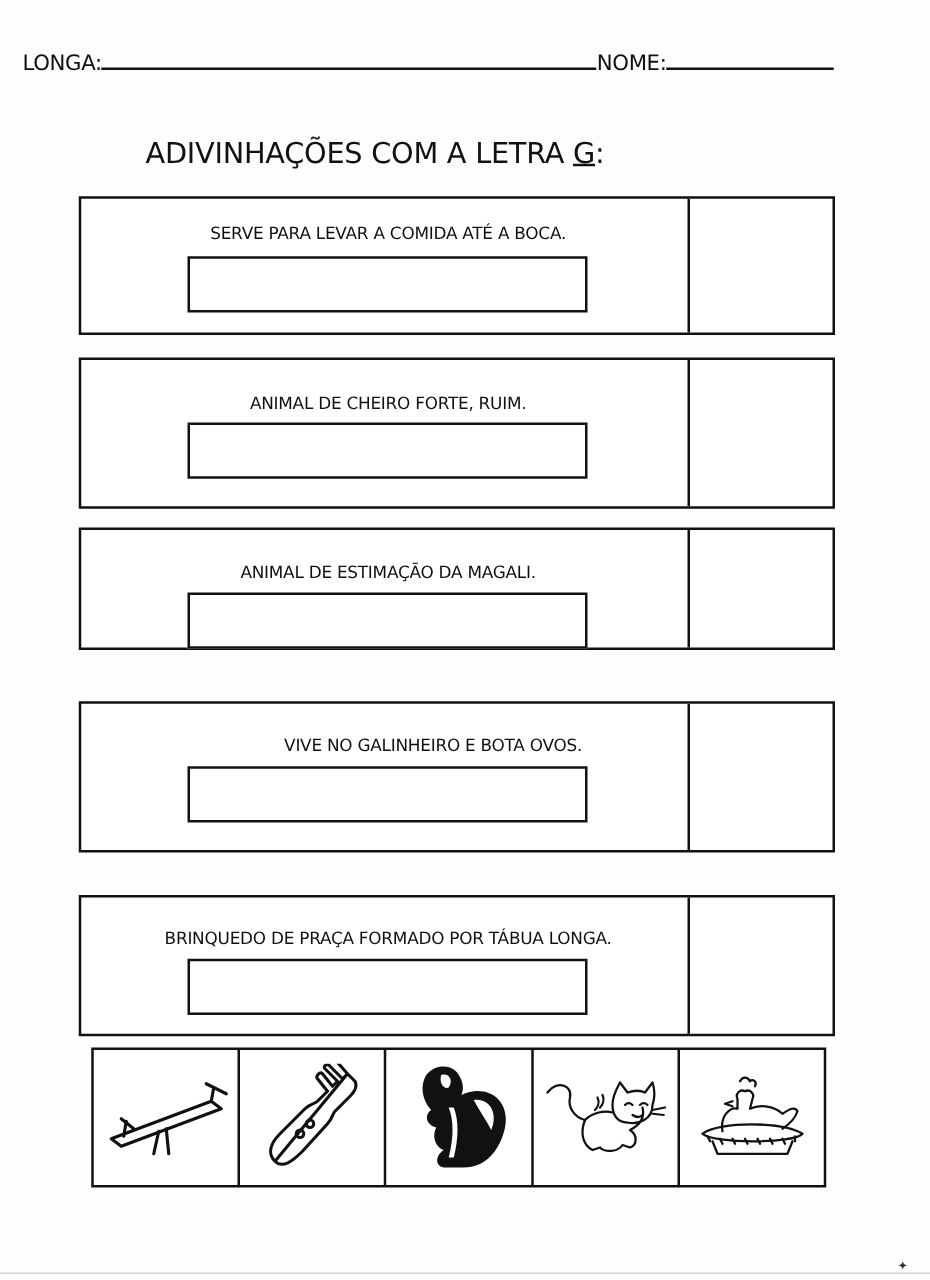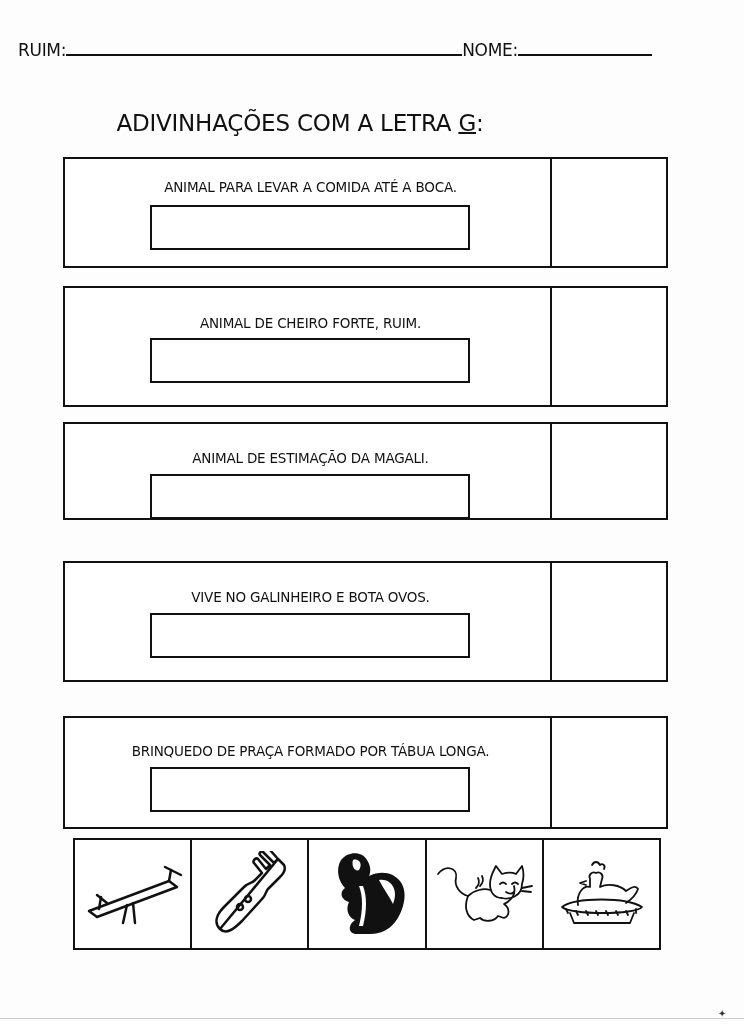--- a/index.html
+++ b/index.html
@@ -18,45 +18,45 @@
   .pics { position:absolute; left:73px; top:838px; width:588px; height:112px; border:2.5px solid #111; box-sizing:border-box; display:flex; background:#fff; }
   .pics .cell { flex:1; border-right:2.5px solid #111; display:flex; align-items:center; justify-content:center; }
   .pics .cell:last-child { border-right:none; }
   .mark { position:absolute; left:718px; top:1008px; font-size:10px; color:#333; }
   .bottomline { position:absolute; left:0; top:1018px; width:744px; border-top:1px solid #ccc; }
 </style>
 </head>
 <body>
 
 <div class="hdr">
-  <span>RUIM:</span><span class="line" style="width:396px"></span><span>NOME:</span><span class="line" style="width:134px"></span>
+  <span>LONGA:</span><span class="line" style="width:396px"></span><span>NOME:</span><span class="line" style="width:134px"></span>
 </div>
 
 <div class="title"><span>ADIVINHAÇÕES COM A LETRA </span><u>G</u><span>:</span></div>
 
 <div class="row" style="top:157px;height:111px;">
-  <div class="q" style="top:20px;">ANIMAL PARA LEVAR A COMIDA ATÉ A BOCA.</div>
+  <div class="q" style="top:20px;">SERVE PARA LEVAR A COMIDA ATÉ A BOCA.</div>
   <div class="ans" style="top:46px;"></div>
   <div class="side"></div>
 </div>
 
 <div class="row" style="top:286px;height:121px;text-decoration:underline;">
   <div class="q" style="top:27px;">ANIMAL DE CHEIRO FORTE, RUIM.</div>
   <div class="ans" style="top:50px;"></div>
   <div class="side"></div>
 </div>
 
 <div class="row" style="top:422px;height:98px;">
   <div class="q" style="top:26px;">ANIMAL DE ESTIMAÇÃO DA MAGALI.</div>
   <div class="ans" style="top:50px;"></div>
   <div class="side"></div>
 </div>
 
 <div class="row" style="top:561px;height:121px;">
-  <div class="q" style="top:26px;">VIVE NO GALINHEIRO E BOTA OVOS.</div>
+  <div class="q" style="top:26px;padding-left:36px;">VIVE NO GALINHEIRO E BOTA OVOS.</div>
   <div class="ans" style="top:50px;"></div>
   <div class="side"></div>
 </div>
 
 <div class="row" style="top:716px;height:113px;">
   <div class="q" style="top:25px;">BRINQUEDO DE PRAÇA FORMADO POR TÁBUA LONGA.</div>
   <div class="ans" style="top:49px;"></div>
   <div class="side"></div>
 </div>
 

